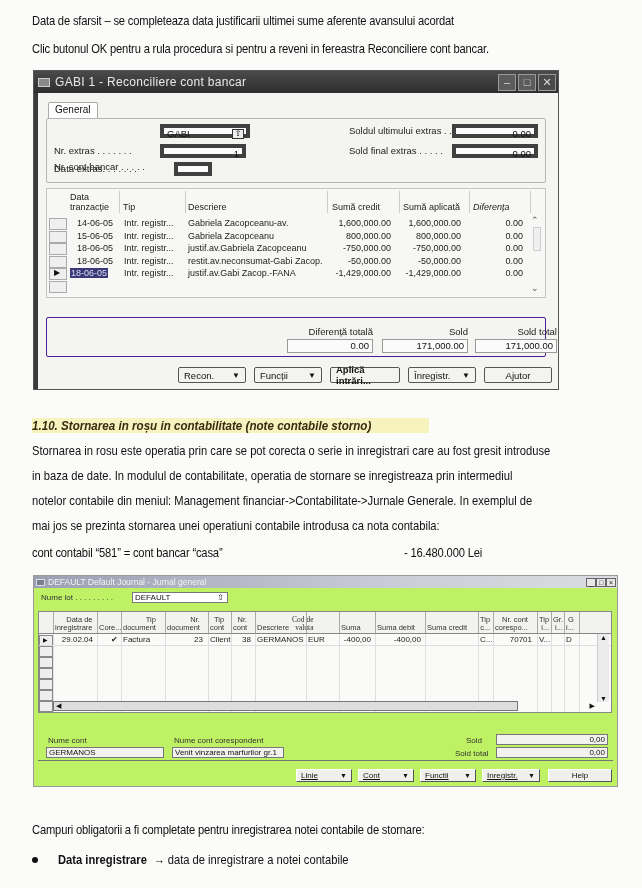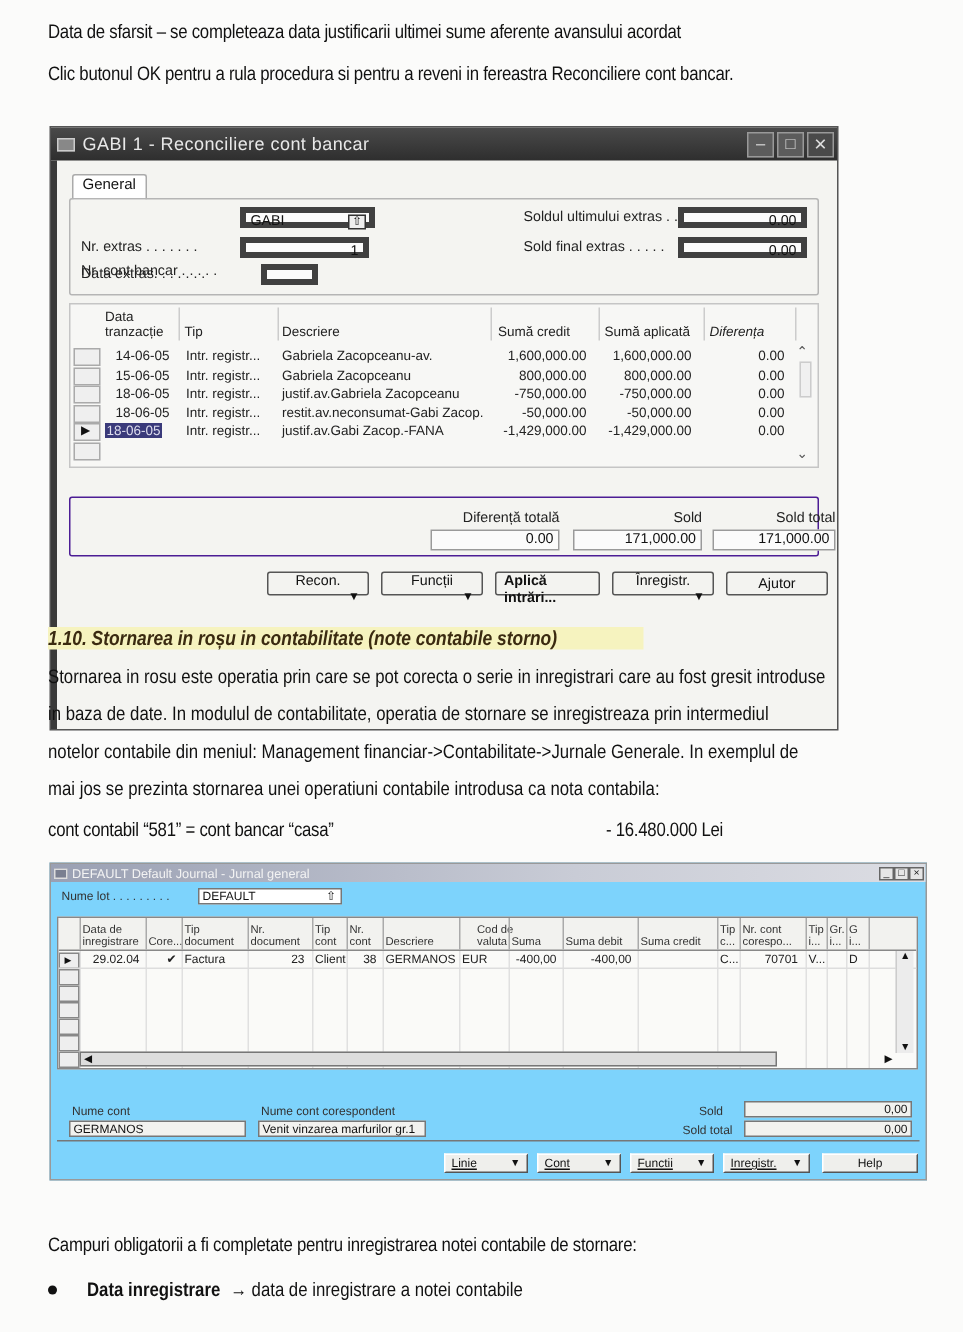--- a/index.html
+++ b/index.html
@@ -4,21 +4,21 @@
 <style>
   * { box-sizing: border-box; margin: 0; padding: 0; }
   body {
     width: 642px; height: 888px; background: #fbfbfa; overflow: hidden; position: relative;
     font-family: "Liberation Sans", sans-serif; color: #111;
   }
   .doc-line { position: absolute; left: 32px; font-size: 13px; font-family: "Liberation Sans Narrow", "Liberation Sans", sans-serif; letter-spacing: -0.2px; white-space: nowrap; }
   .narrow { transform: scaleX(0.86); transform-origin: left center; display: inline-block; }
 
   
-  .win1 { position: absolute; left: 33px; top: 84px; width: 526px; height: 403px; background: #f4f4f1; border: 1px solid #555; }
+  .win1 { position: absolute; left: 33px; top: 70px; width: 526px; height: 320px; background: #f4f4f1; border: 1px solid #555; }
   .win1 .titlebar { height: 22px; background: linear-gradient(#4a4a4a, #2e2e2e); color: #e8e8e8; display: flex; align-items: center; padding-left: 4px; font-size: 12px; }
   .win1 .titlebar .app-icon { width: 12px; height: 9px; border: 1px solid #ccc; background: #888; margin-right: 5px; }
   .win1 .titlebar .title { letter-spacing: 0.3px; }
   .win1 .tb-btns { margin-left: auto; display: flex; gap: 2px; margin-right: 2px; }
   .win1 .tb-btn { width: 18px; height: 17px; border: 1px solid #999; background: #5c5c5c; color: #ddd; font-size: 11px; display: flex; align-items: center; justify-content: center; }
   .win1 .tb-btn.close { background: #4a4a4a; }
   .win1 .body-left { position: absolute; left: 0; top: 22px; bottom: 0; width: 4px; background: #3a3a3a; }
 
   .tab { position: absolute; left: 14px; top: 31px; height: 17px; padding: 1px 6px; background: #fff; border: 1px solid #aaa; border-bottom: none; font-size: 10px; border-radius: 2px 2px 0 0; }
   .tab-panel { position: absolute; left: 12px; top: 47px; width: 500px; height: 65px; border: 1px solid #b5b5b5; border-radius: 2px; }
@@ -36,37 +36,37 @@
   .g1-row span { position: absolute; top: 0; white-space: nowrap; }
   .rowsel { position: absolute; left: 2px; width: 18px; height: 12px; border: 1px solid #aaa; background: #efefef; }
   .rowsel.active::after { content: "\25B6"; position: absolute; left: 4px; top: -1px; font-size: 8px; color: #111; }
   .hl { background: #3a3a7a; color: #dde; padding: 0 1px; }
   .vscroll1 { position: absolute; right: 2px; top: 26px; width: 12px; height: 80px; font-size: 9px; color: #555; }
 
   .totals-panel { position: absolute; left: 12px; top: 246px; width: 500px; height: 40px; border: 1px solid #4c1d95; border-radius: 2px; }
   .tot-lbl { position: absolute; top: 8px; font-size: 9.5px; color: #222; text-align: right; }
   .tot-box { position: absolute; top: 21px; height: 14px; border: 1px solid #9a9a9a; background: #fbfbfb; font-size: 9.5px; text-align: right; padding-right: 3px; line-height: 12px; }
 
-  .btn1 { position: absolute; top: 296px; height: 16px; border: 1px solid #555; border-radius: 2px; background: #f3f3f0; font-size: 9.5px; display: flex; align-items: center; padding: 0 5px; flex-direction: column; }
+  .btn1 { position: absolute; top: 296px; height: 16px; border: 1px solid #555; border-radius: 2px; background: #f3f3f0; font-size: 9.5px; display: flex; align-items: center; padding: 0 5px; }
   .btn1 .arrow { margin-left: auto; font-size: 8px; }
 
   
   .heading { position: absolute; left: 32px; top: 418px; font-size: 13.5px; font-weight: bold; font-style: italic; text-decoration: underline; background: #f6f3bf; padding-right: 2px; color: #3a2a10; }
   .para { position: absolute; left: 32px; width: 580px; font-size: 13px; line-height: 25px; }
 
   
-  .win2 { position: absolute; left: 33px; top: 575px; width: 585px; height: 212px; background: #7dd3fc; border: 1px solid #999; }
+  .win2 { position: absolute; left: 33px; top: 575px; width: 585px; height: 212px; background: #bef264; border: 1px solid #999; }
   .win2 .titlebar { height: 12px; background: linear-gradient(90deg, #9aa0b3, #c9ccd6 60%, #dcdde3); color: #f3f3f3; font-size: 8.5px; display: flex; align-items: center; padding-left: 2px; }
   .win2 .titlebar .app-icon { width: 9px; height: 7px; background: #7a7f90; border: 1px solid #ddd; margin-right: 3px; }
   .win2 .tb-btns { margin-left: auto; display: flex; gap: 0; margin-right: 1px; }
   .win2 .tb-btn { width: 10px; height: 9px; border: 1px solid #666; background: #e6e6e6; color: #222; font-size: 7px; line-height: 7px; text-align: center; }
   .w2-lbl { position: absolute; font-size: 8px; color: #333; white-space: pre; }
   .w2-box { position: absolute; height: 11px; border: 1px solid #777; background: #fff; font-size: 8px; line-height: 9px; padding: 0 2px; }
   .grid2 { position: absolute; left: 4px; top: 35px; width: 574px; height: 102px; border: 1px solid #888; background: #fafaf8; overflow: hidden; }
-  .g2-head { position: absolute; top: 0; left: 0; right: 0; height: 22px; border-bottom: 1px solid #888; background: #f2f2ef; font-size: 7.5px; color: #333; }
+  .g2-head { position: absolute; top: 0; left: 0; right: 0; height: 22px; border-bottom: 1px solid #888; background: #f2f2ef; font-size: 7.5px; color: #333; text-align: right; }
   .g2-head span { position: absolute; bottom: 1px; line-height: 8px; white-space: pre; }
   .g2-head .sep, .g2-vline { position: absolute; top: 0; width: 1px; background: #aaa; }
   .g2-head .sep { bottom: 0; }
   .g2-vline { height: 100px; background: #e0e0e0; }
   .g2-row { position: absolute; left: 0; right: 0; height: 11px; font-size: 8px; color: #222; border-bottom: 1px solid #ddd; }
   .g2-row span { position: absolute; top: 0; white-space: nowrap; }
   .g2-sel { position: absolute; left: 0; width: 14px; height: 11px; border: 1px solid #888; background: #eee; }
   .g2-sel.active::after { content: "\25B6"; position: absolute; left: 3px; top: 0; font-size: 6px; }
   .hscroll2 { position: absolute; left: 14px; bottom: 1px; width: 465px; height: 10px; border: 1px solid #777; background: #ddd; font-size: 7px; }
   .w2-divider { position: absolute; left: 4px; right: 4px; top: 152px; height: 1px; background: #777; }
@@ -261,21 +261,21 @@
 
   <div class="grid2">
     <div class="g2-head" id="g2-head">
         <span style="left: 16px;"><div>Data de</div><div>inregistrare</div></span>
         <span style="left: 60px;"><div>Core...</div></span>
         <span style="left: 84px;"><div>Tip</div><div>document</div></span>
         <span style="left: 128px;"><div>Nr.</div><div>document</div></span>
         <span style="left: 171px;"><div>Tip</div><div>cont</div></span>
         <span style="left: 194px;"><div>Nr.</div><div>cont</div></span>
         <span style="left: 218px;"><div>Descriere</div></span>
-        <span style="left: 279px;"><div>Cod de</div><div>valuta</div></span>
+        <span style="left: 253px; font-family: Liberation Serif, serif;"><div>Cod de</div><div>valuta</div></span>
         <span style="left: 302px;"><div>Suma</div></span>
         <span style="left: 338px;"><div>Suma debit</div></span>
         <span style="left: 388px;"><div>Suma credit</div></span>
         <span style="left: 441px;"><div>Tip</div><div>c...</div></span>
         <span style="left: 456px;"><div>Nr. cont</div><div>corespo...</div></span>
         <span style="left: 500px;"><div>Tip</div><div>i...</div></span>
         <span style="left: 514px;"><div>Gr.</div><div>i...</div></span>
         <span style="left: 527px;"><div>G</div><div>i...</div></span>
         <div class="sep" style="left: 14px;"></div>
         <div class="sep" style="left: 58px;"></div>

